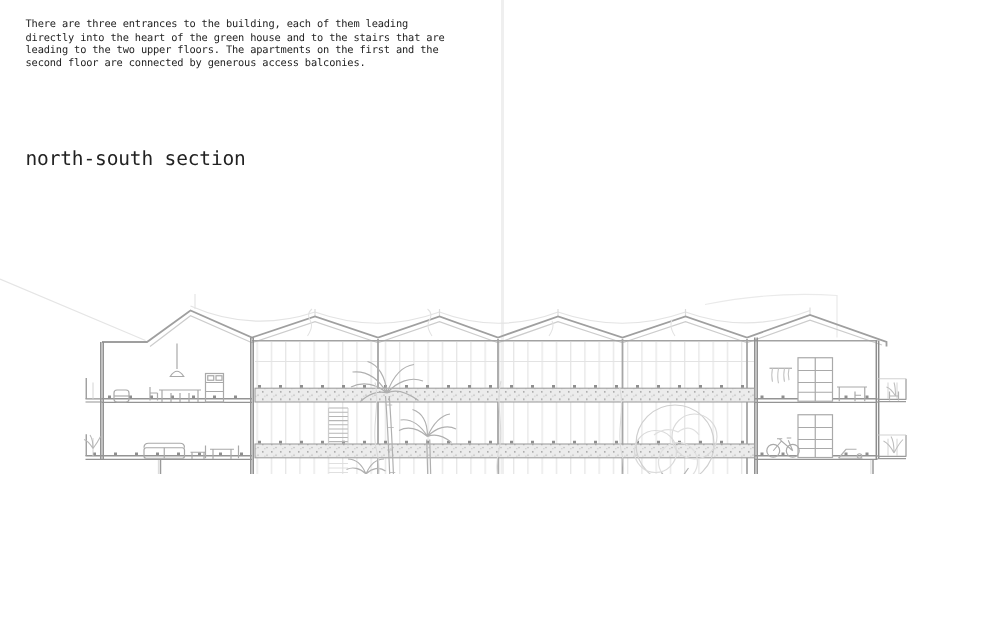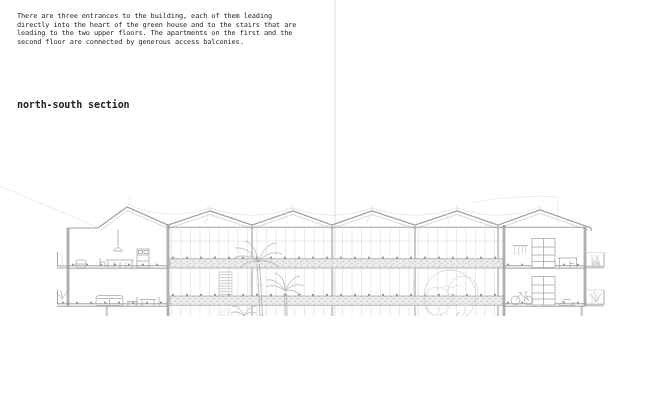--- a/index.html
+++ b/index.html
@@ -1,20 +1,20 @@
 <!DOCTYPE html>
 <html><head>
 <meta charset="utf-8">
 <style>
   html,body{margin:0;padding:0;background:#fff;}
   #page{position:relative;width:670px;height:316px;background:#fff;overflow:hidden;
         font-family:"DejaVu Sans Mono","Liberation Mono",monospace;color:#1c1c1c;}
   .body-text{position:absolute;left:17px;font-size:6.9px;line-height:8.7px;
              letter-spacing:-0.1px;white-space:pre;color:#222;}
-  .caption{position:absolute;left:17px;font-size:10px;letter-spacing:-0.1px;color:#222;font-weight:bold;}
+  .caption{position:absolute;left:17px;font-size:13px;letter-spacing:-0.1px;color:#222;}
   .footer-label{position:absolute;top:376px;font-size:12.5px;letter-spacing:0.2px;color:#3b82f6;}
   #fold{position:absolute;left:334px;top:0;width:2px;height:419px;background:#efefef;}
   #drawing{position:absolute;left:0;top:0;width:670px;height:419px;}
   svg{display:block;}
 </style>
 </head>
 <body>
 
 <div id="page">
 

